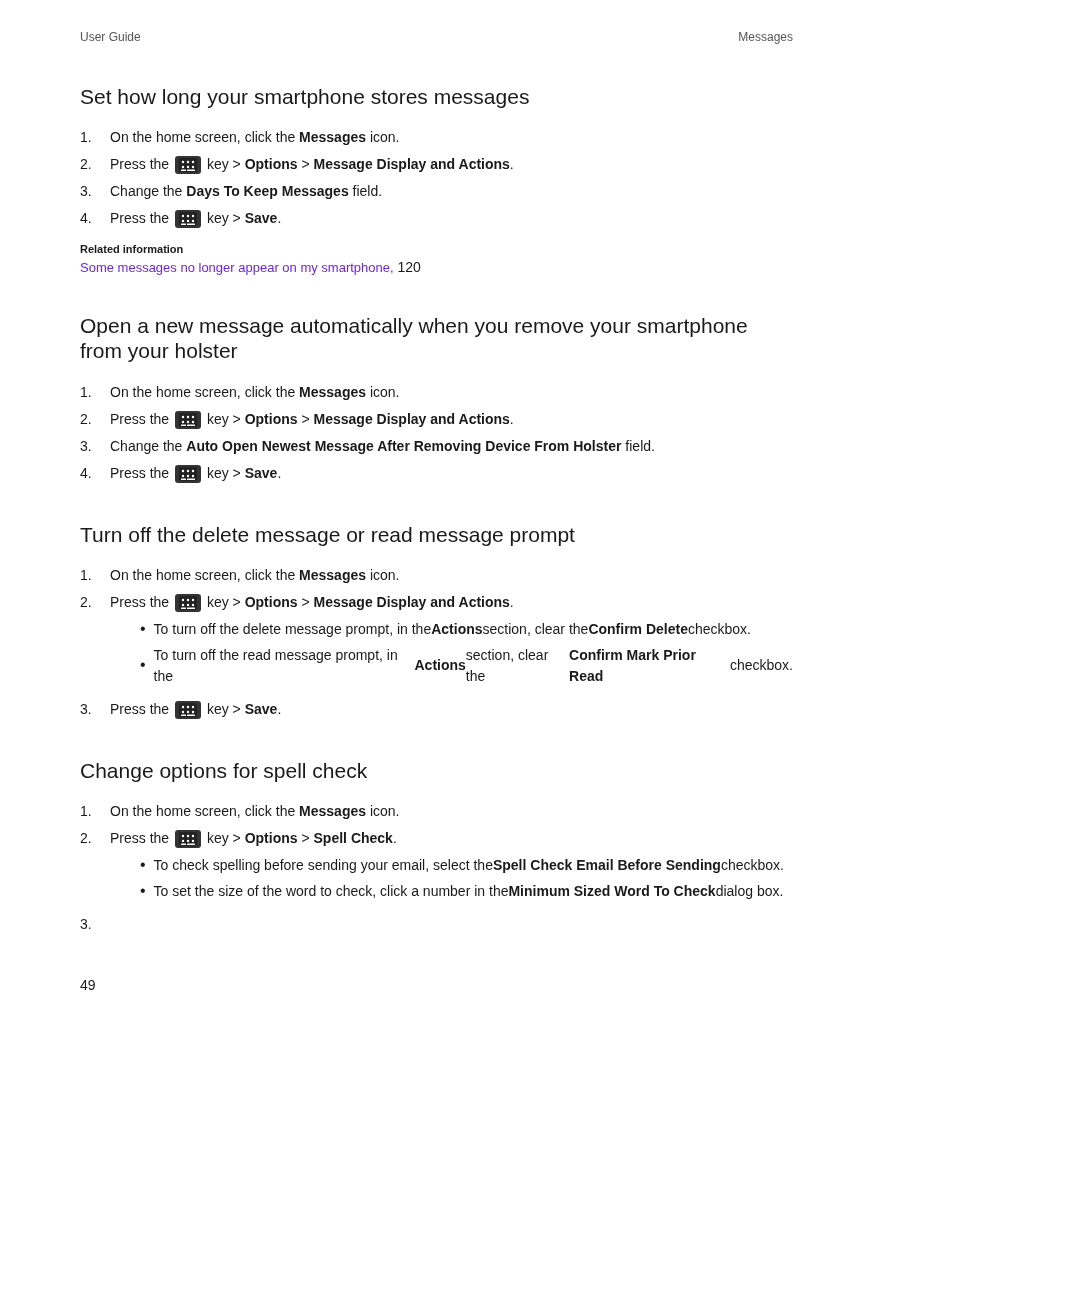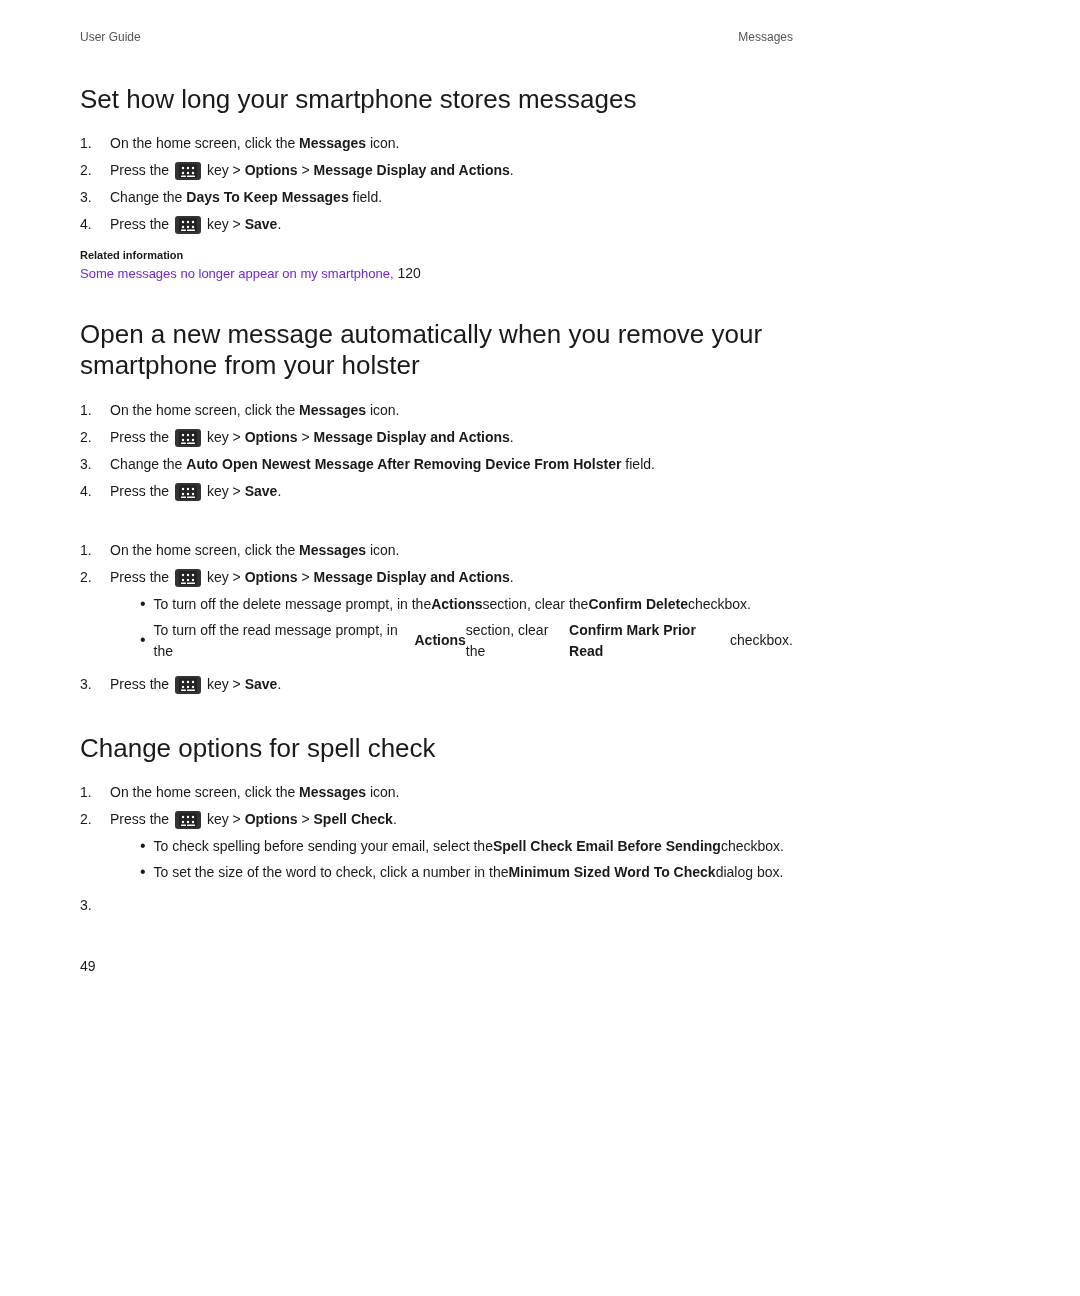--- a/index.html
+++ b/index.html
@@ -36,21 +36,21 @@
     .header-left, .header-right {
       font-size: 12px;
       color: #555;
     }
 
     .section {
       margin-bottom: 38px;
     }
 
     .section-title {
-      font-size: 26px;
+      font-size: 21px;
       font-weight: 300;
       color: #1a1a1a;
       margin-bottom: 18px;
       line-height: 1.2;
     }
 
     .ol-list {
       list-style: none;
       padding: 0;
       margin: 0;
@@ -239,20 +239,21 @@
       <circle cx="9" cy="9" r="1.2" fill="#fff"></circle>
       <circle cx="14" cy="9" r="1.2" fill="#fff"></circle>
       <rect x="2" y="11.5" width="5" height="1.5" rx="0.5" fill="#fff"></rect>
       <rect x="8" y="11.5" width="8" height="1.5" rx="0.5" fill="#fff"></rect>
     </svg>
   </span> key &gt; <b>Save</b>.</span>
           </li>
         </ol>
       </div>
       <div class="section">
+        <div class="section-title">Turn off the delete message or read message prompt</div>
         <ol class="ol-list">
           <li>
             <span class="num">1.</span>
             <span class="content">On the home screen, click the <b>Messages</b> icon.</span>
           </li>
           <li>
             <span class="num">2.</span>
             <span class="content">Press the <span class="key-icon">
     <svg width="18" height="14" viewBox="0 0 18 14" xmlns="http://www.w3.org/2000/svg">
       <rect width="18" height="14" rx="2" fill="#222"></rect>

